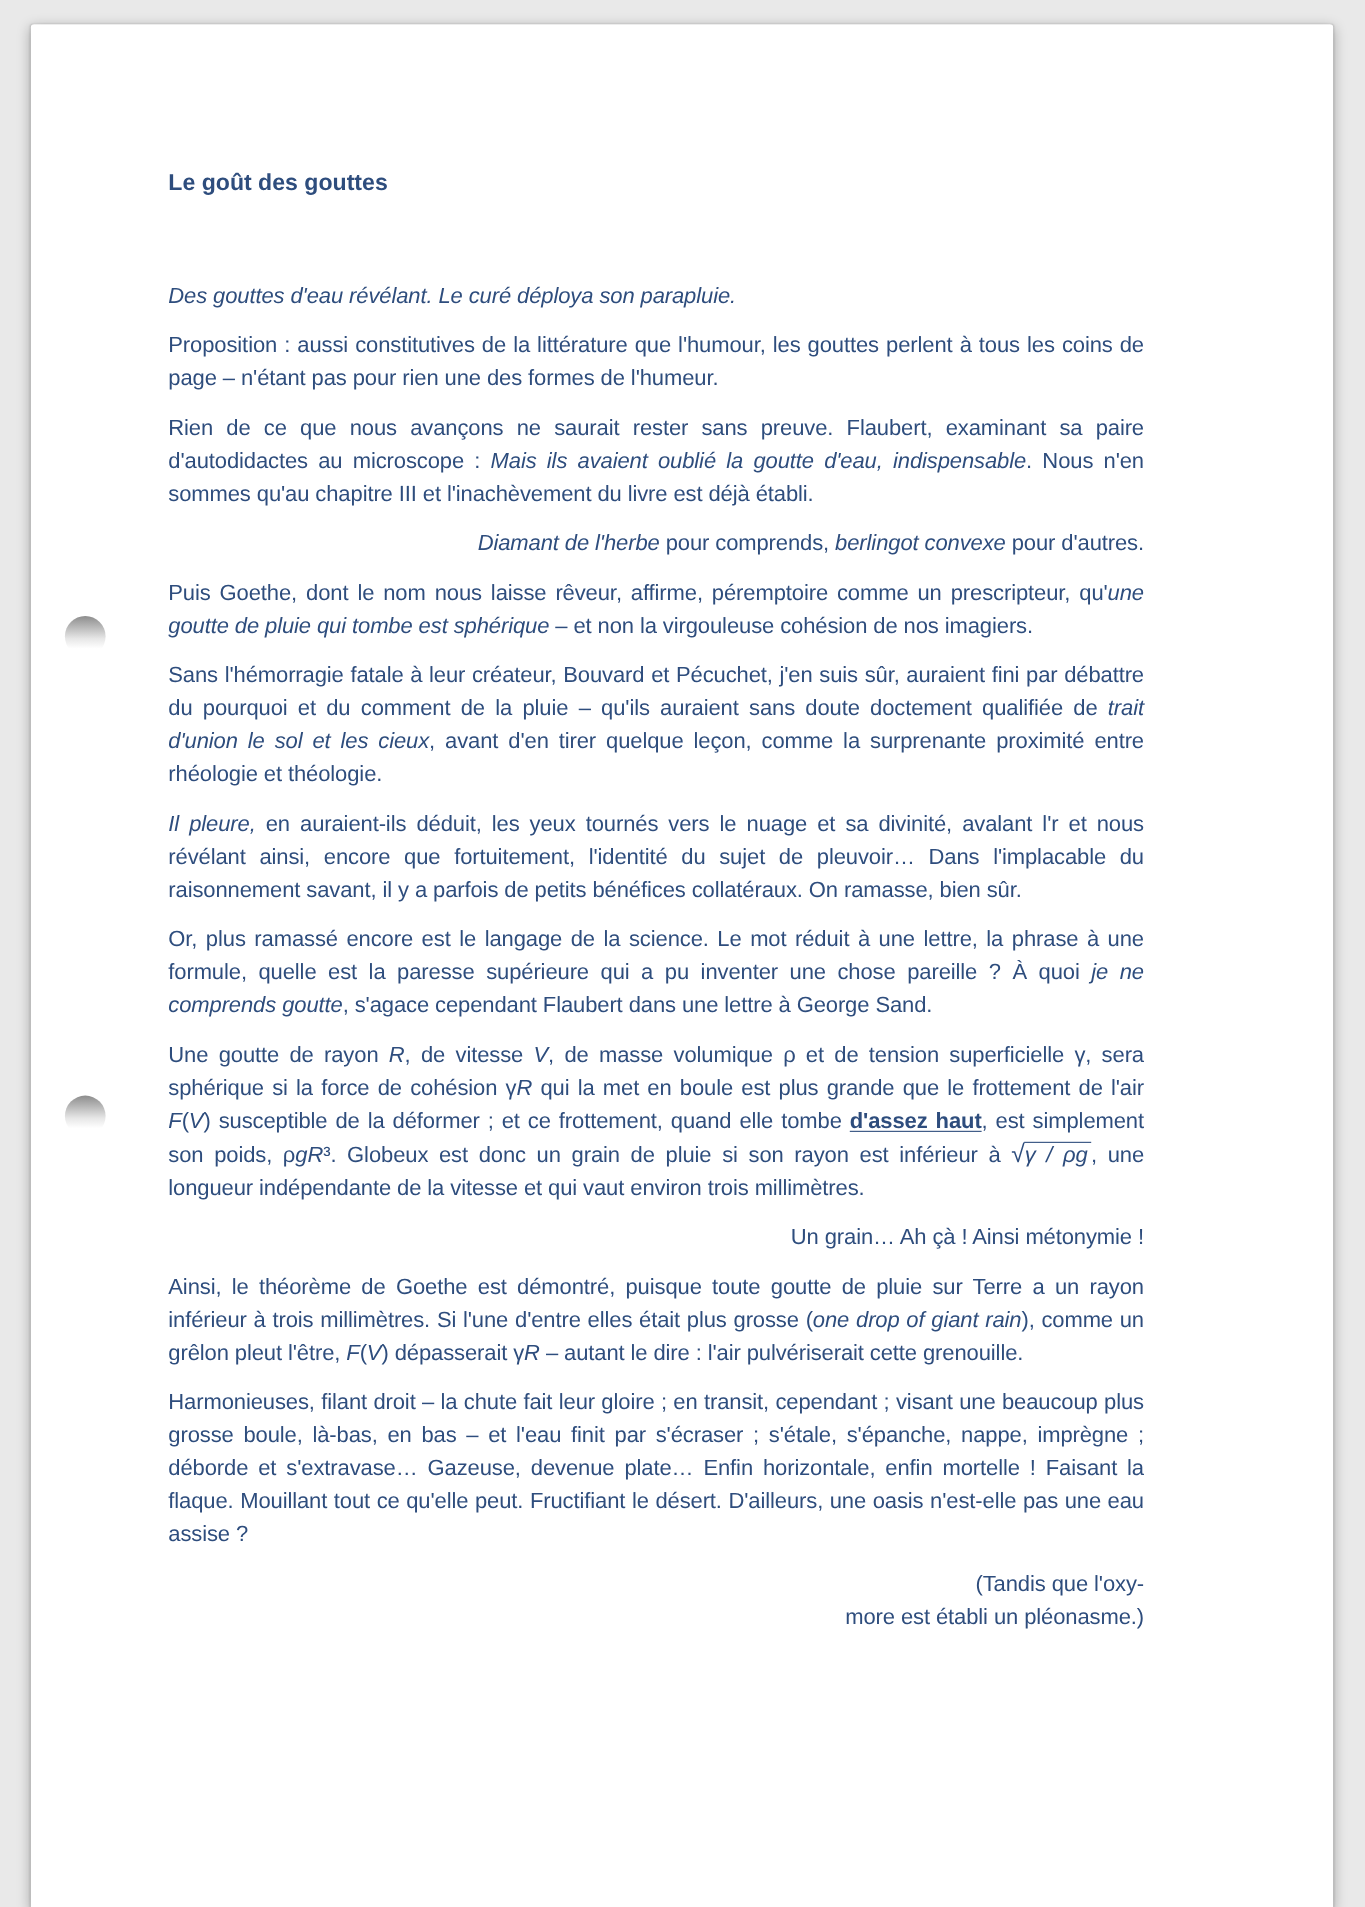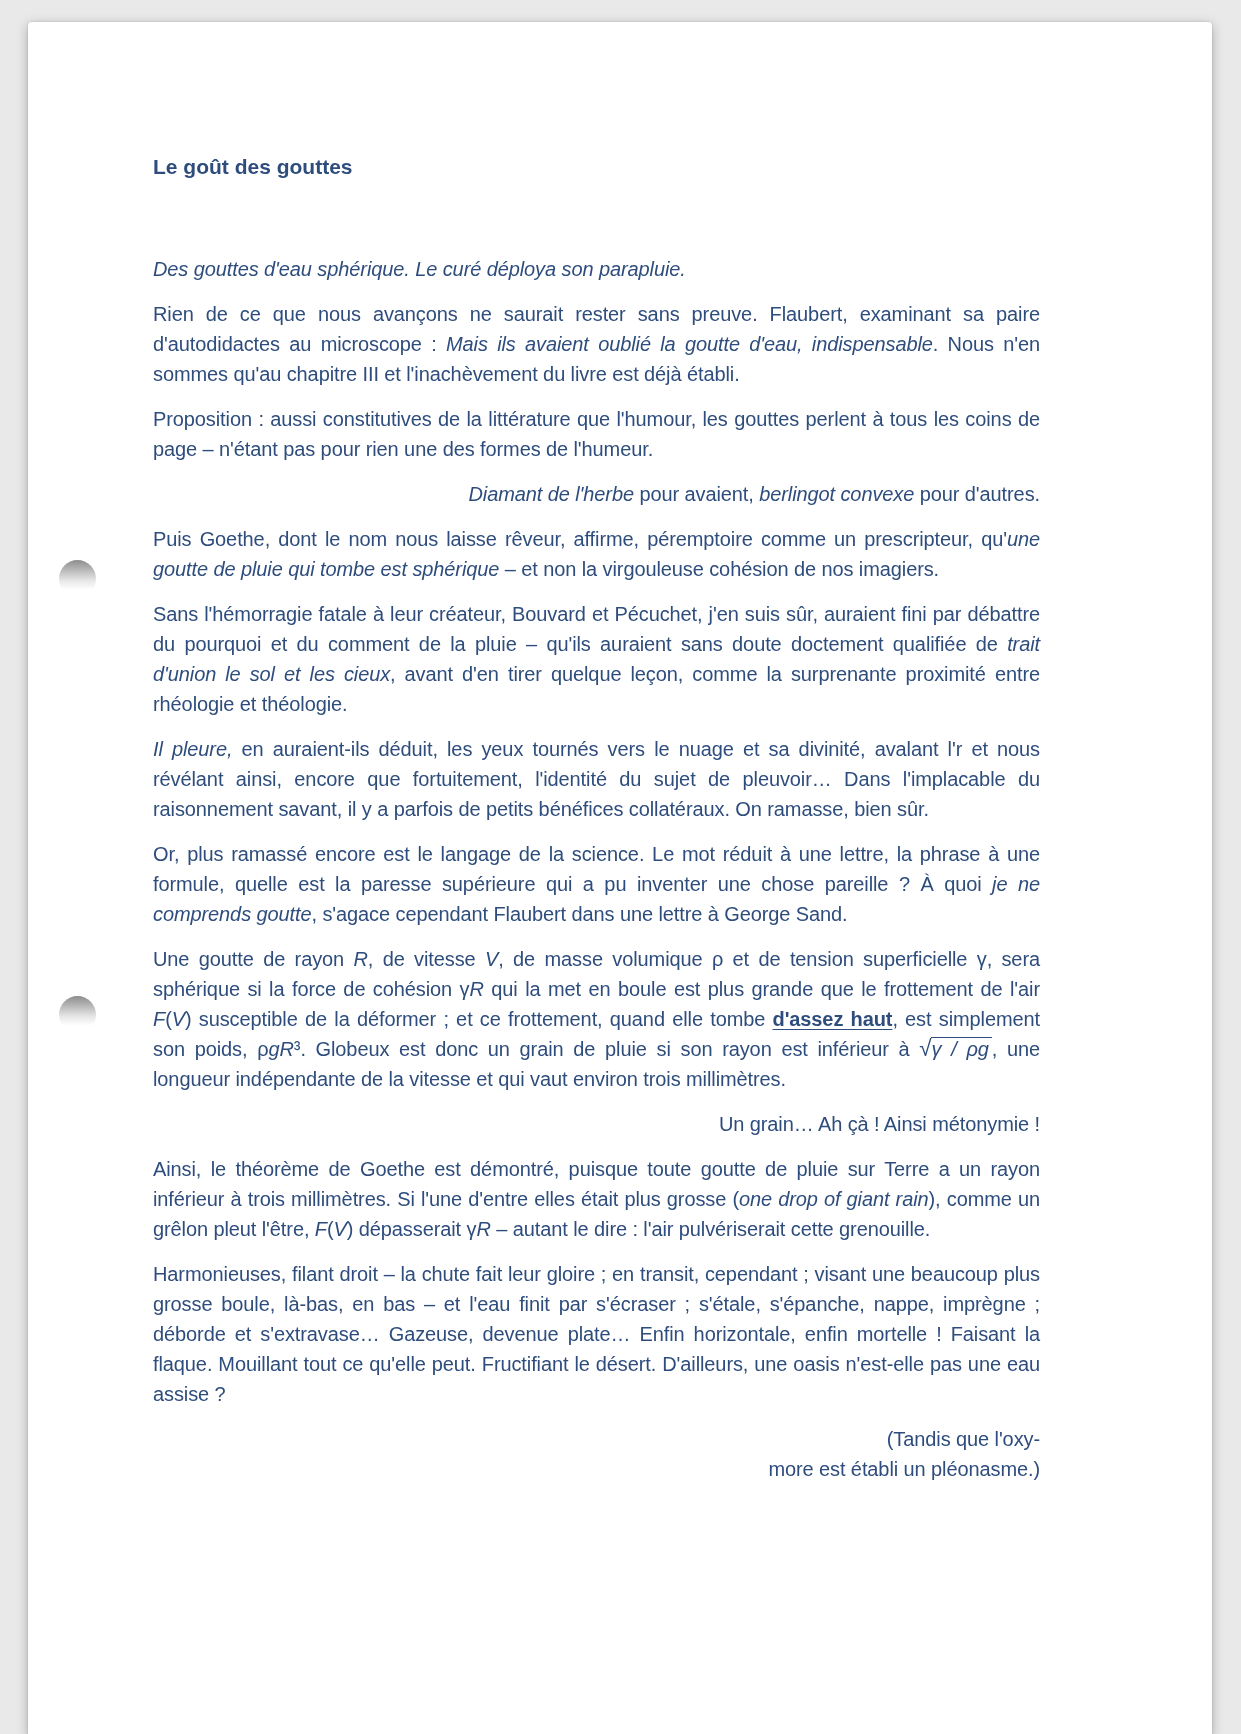--- a/index.html
+++ b/index.html
@@ -77,24 +77,24 @@
 <body>
 
 <div class="viewport">
   <div class="sheet">
     <div class="hole hole-1"></div>
     <div class="hole hole-2"></div>
 
     <h1 class="doc-title">Le goût des gouttes</h1>
 
     <div class="doc-body">
-        <p class="align-left"><span class="it">Des gouttes d'eau sphérique. Le curé déploya son parapluie.</span></p>
+        <p class="align-left"><span class="it">Des gouttes d'eau révélant. Le curé déploya son parapluie.</span></p>
+        <p class="align-justify"><span>Proposition : aussi constitutives de la littérature que l'humour, les gouttes perlent à tous les coins de page – n'étant pas pour rien une des formes de l'humeur.</span></p>
         <p class="align-justify"><span>Rien de ce que nous avançons ne saurait rester sans preuve. Flaubert, examinant sa paire d'autodidactes au microscope : </span><span class="it">Mais ils avaient oublié la goutte d'eau, indispensable</span><span>. Nous n'en sommes qu'au chapitre III et l'inachèvement du livre est déjà établi.</span></p>
-        <p class="align-justify"><span>Proposition : aussi constitutives de la littérature que l'humour, les gouttes perlent à tous les coins de page – n'étant pas pour rien une des formes de l'humeur.</span></p>
-        <p class="align-right"><span class="it">Diamant de l'herbe</span><span> pour avaient, </span><span class="it">berlingot convexe</span><span> pour d'autres.</span></p>
+        <p class="align-right"><span class="it">Diamant de l'herbe</span><span> pour comprends, </span><span class="it">berlingot convexe</span><span> pour d'autres.</span></p>
         <p class="align-justify"><span>Puis Goethe, dont le nom nous laisse rêveur, affirme, péremptoire comme un prescripteur, qu'</span><span class="it">une goutte de pluie qui tombe est sphérique</span><span> – et non la virgouleuse cohésion de nos imagiers.</span></p>
         <p class="align-justify"><span>Sans l'hémorragie fatale à leur créateur, Bouvard et Pécuchet, j'en suis sûr, auraient fini par débattre du pourquoi et du comment de la pluie – qu'ils auraient sans doute doctement qualifiée de </span><span class="it">trait d'union le sol et les cieux</span><span>, avant d'en tirer quelque leçon, comme la surprenante proximité entre rhéologie et théologie.</span></p>
         <p class="align-justify"><span class="it">Il pleure,</span><span> en auraient-ils déduit, les yeux tournés vers le nuage et sa divinité, avalant l'r et nous révélant ainsi, encore que fortuitement, l'identité du sujet de pleuvoir… Dans l'implacable du raisonnement savant, il y a parfois de petits bénéfices collatéraux. On ramasse, bien sûr.</span></p>
         <p class="align-justify"><span>Or, plus ramassé encore est le langage de la science. Le mot réduit à une lettre, la phrase à une formule, quelle est la paresse supérieure qui a pu inventer une chose pareille ? À quoi </span><span class="it">je ne comprends goutte</span><span>, s'agace cependant Flaubert dans une lettre à George Sand.</span></p>
         <p class="align-justify"><span>Une goutte de rayon </span><span class="it">R</span><span>, de vitesse </span><span class="it">V</span><span>, de masse volumique ρ et de tension superficielle γ, sera sphérique si la force de cohésion γ</span><span class="it">R</span><span> qui la met en boule est plus grande que le frottement de l'air </span><span class="it">F</span><span>(</span><span class="it">V</span><span>) susceptible de la déformer ; et ce frottement, quand elle tombe </span><span class="ul">d'assez haut</span><span>, est simplement son poids, ρ</span><span class="it">gR</span><span>³</span><span>. Globeux est donc un grain de pluie si son rayon est inférieur à </span><span class="sqrt-wrap"><span class="radical-icon">√</span><span class="radicand">γ / ρg</span></span><span>, une longueur indépendante de la vitesse et qui vaut environ trois millimètres.</span></p>
         <p class="align-right"><span>Un grain… Ah çà ! Ainsi métonymie !</span></p>
         <p class="align-justify"><span>Ainsi, le théorème de Goethe est démontré, puisque toute goutte de pluie sur Terre a un rayon inférieur à trois millimètres. Si l'une d'entre elles était plus grosse (</span><span class="it">one drop of giant rain</span><span>), comme un grêlon pleut l'être, </span><span class="it">F</span><span>(</span><span class="it">V</span><span>) dépasserait γ</span><span class="it">R</span><span> – autant le dire : l'air pulvériserait cette grenouille.</span></p>
         <p class="align-justify"><span>Harmonieuses, filant droit – la chute fait leur gloire ; en transit, cependant ; visant une beaucoup plus grosse boule, là-bas, en bas – et l'eau finit par s'écraser ; s'étale, s'épanche, nappe, imprègne ; déborde et s'extravase… Gazeuse, devenue plate… Enfin horizontale, enfin mortelle ! Faisant la flaque. Mouillant tout ce qu'elle peut. Fructifiant le désert. D'ailleurs, une oasis n'est-elle pas une eau assise ?</span></p>
         <p class="align-right"><span>(Tandis que l'oxy-</span><br><span>more est établi un pléonasme.)</span></p>
       </div>

